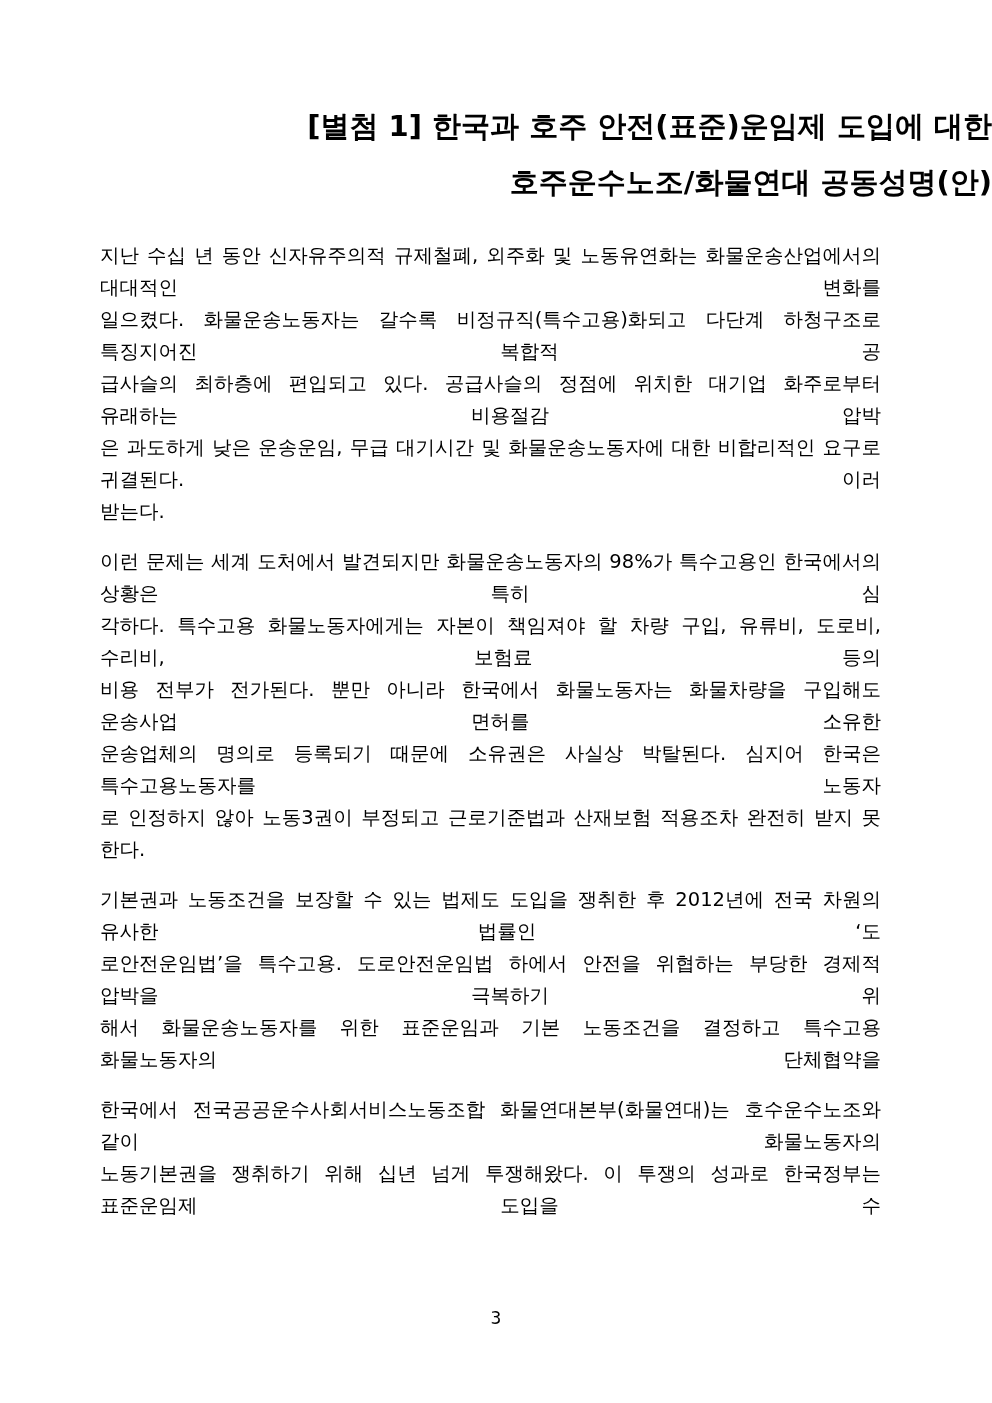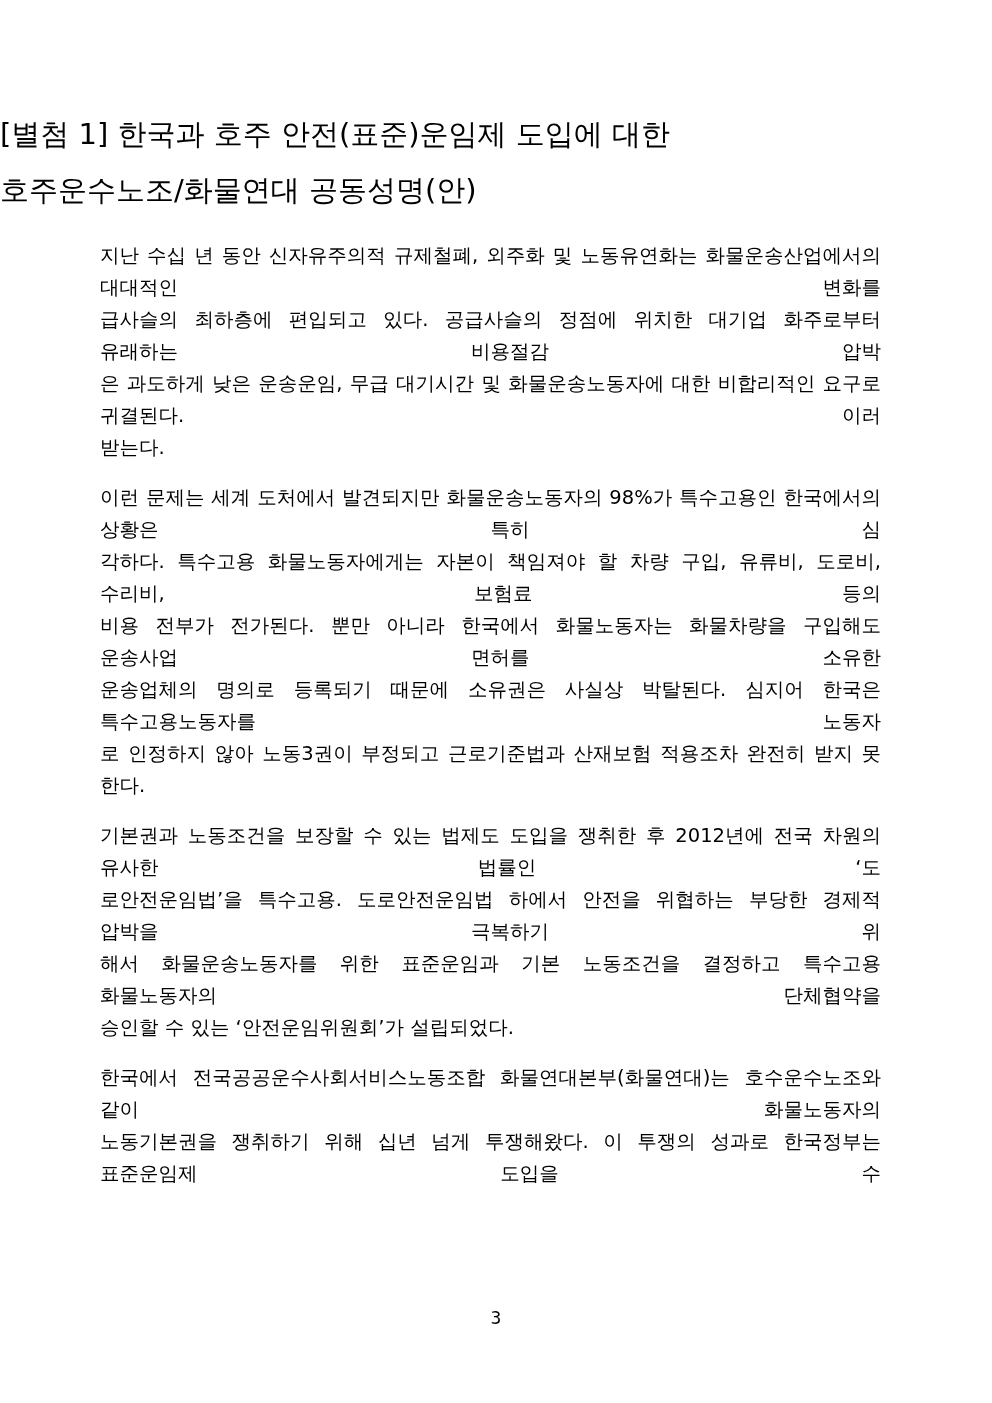--- a/index.html
+++ b/index.html
@@ -11,25 +11,25 @@
     position: relative;
     width: 992px;
     height: 1403px;
     background: #ffffff;
     color: #000000;
     font-family: "DejaVu Sans", "Liberation Sans", sans-serif;
     overflow: hidden;
   }
   .doc-title {
     position: absolute;
-    top: 106px;
+    top: 98px;
     left: 0;
     width: 100%;
-    text-align: left;
-    font-weight: normal;
+    text-align: right;
+    font-weight: bold;
     font-size: 29px;
     line-height: 56px;
     letter-spacing: 0px;
   }
   .doc-body {
     position: absolute;
     top: 240px;
     left: 100px;
     width: 792px;
   }
@@ -62,36 +62,36 @@
 
 <div class="page">
   <div class="doc-title">
     <div>[별첨 1] 한국과 호주 안전(표준)운임제 도입에 대한</div>
     <div>호주운수노조/화물연대 공동성명(안)</div>
   </div>
 
   <div class="doc-body">
       <div class="para">
         <div class="line">지난 수십 년 동안 신자유주의적 규제철폐, 외주화 및 노동유연화는 화물운송산업에서의 대대적인 변화를</div>
+        <div class="line">일으켰다. 화물운송노동자는 갈수록 비정규직(특수고용)화되고 다단계 하청구조로 특징지어진 복합적 공</div>
         <div class="line">급사슬의 최하층에 편입되고 있다. 공급사슬의 정점에 위치한 대기업 화주로부터 유래하는 비용절감 압박</div>
         <div class="line">은 과도하게 낮은 운송운임, 무급 대기시간 및 화물운송노동자에 대한 비합리적인 요구로 귀결된다. 이러</div>
         <div class="line last">받는다.</div>
       </div>
       <div class="para">
         <div class="line">이런 문제는 세계 도처에서 발견되지만 화물운송노동자의 98%가 특수고용인 한국에서의 상황은 특히 심</div>
         <div class="line">각하다. 특수고용 화물노동자에게는 자본이 책임져야 할 차량 구입, 유류비, 도로비, 수리비, 보험료 등의</div>
         <div class="line">비용 전부가 전가된다. 뿐만 아니라 한국에서 화물노동자는 화물차량을 구입해도 운송사업 면허를 소유한</div>
         <div class="line">운송업체의 명의로 등록되기 때문에 소유권은 사실상 박탈된다. 심지어 한국은 특수고용노동자를 노동자</div>
         <div class="line last">로 인정하지 않아 노동3권이 부정되고 근로기준법과 산재보험 적용조차 완전히 받지 못 한다.</div>
       </div>
       <div class="para">
         <div class="line">기본권과 노동조건을 보장할 수 있는 법제도 도입을 쟁취한 후 2012년에 전국 차원의 유사한 법률인 ‘도</div>
         <div class="line">로안전운임법’을 특수고용. 도로안전운임법 하에서 안전을 위협하는 부당한 경제적 압박을 극복하기 위</div>
         <div class="line">해서 화물운송노동자를 위한 표준운임과 기본 노동조건을 결정하고 특수고용 화물노동자의 단체협약을</div>
-        <div class="line last">승인할 수 있는 ‘안전운임위원회’가 설립되었다.</div>
       </div>
       <div class="para">
         <div class="line">한국에서 전국공공운수사회서비스노동조합 화물연대본부(화물연대)는 호수운수노조와 같이 화물노동자의</div>
         <div class="line">노동기본권을 쟁취하기 위해 십년 넘게 투쟁해왔다. 이 투쟁의 성과로 한국정부는 표준운임제 도입을 수</div>
       </div>
     </div>
 
   <div class="page-number">3</div>
 </div>
 

